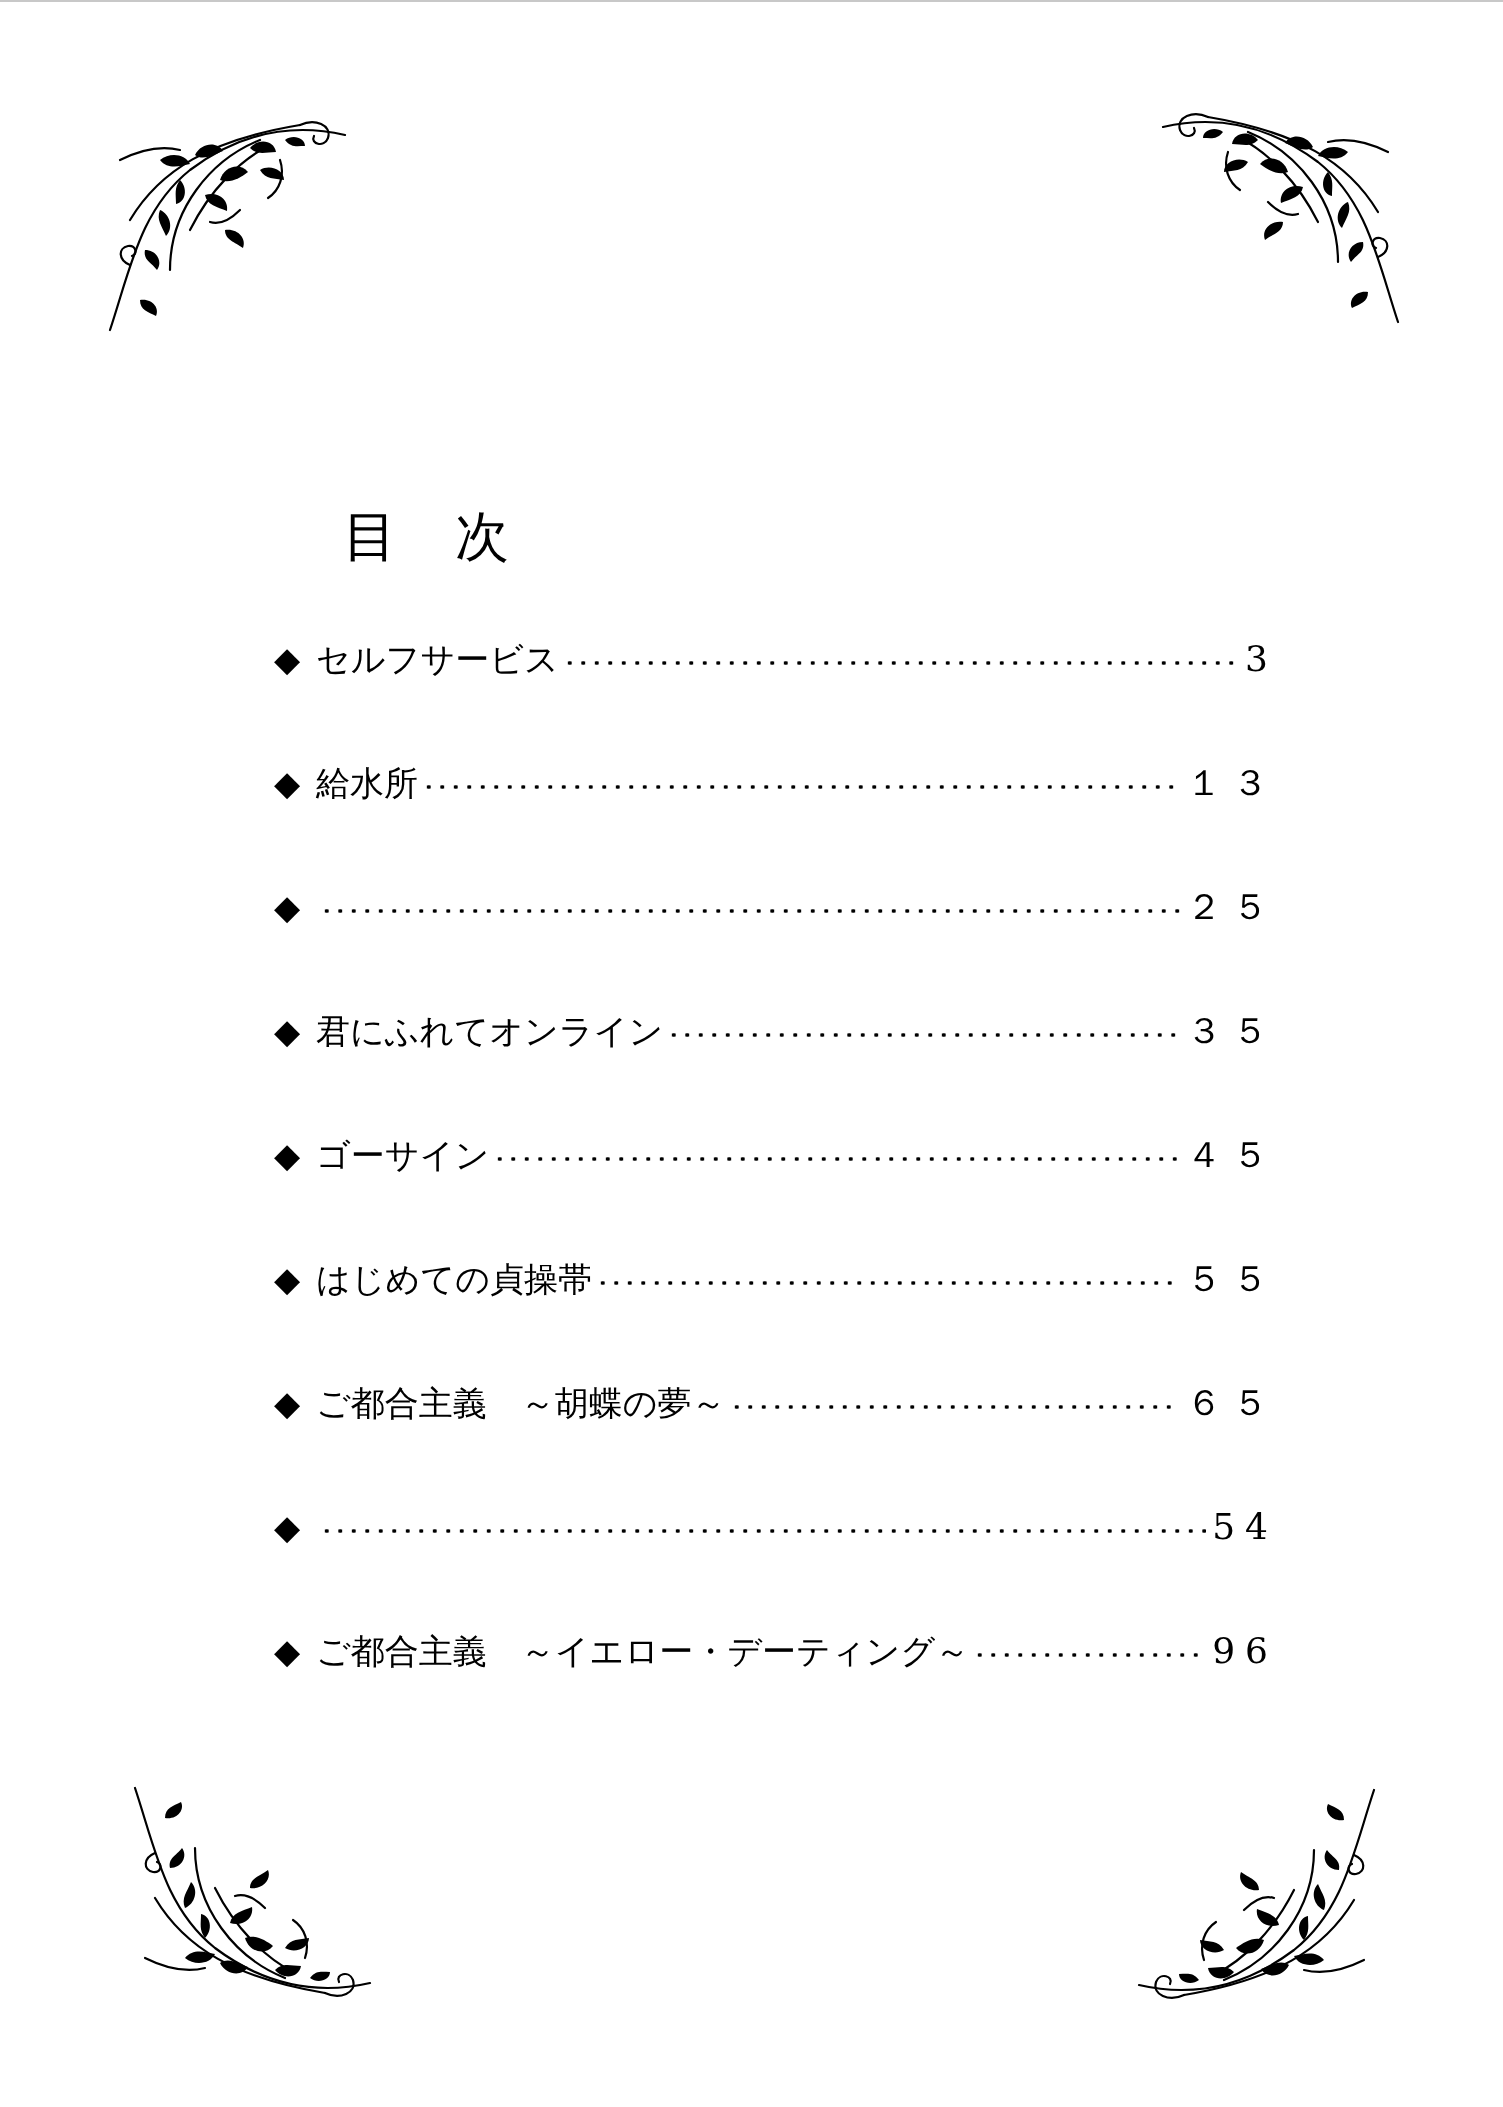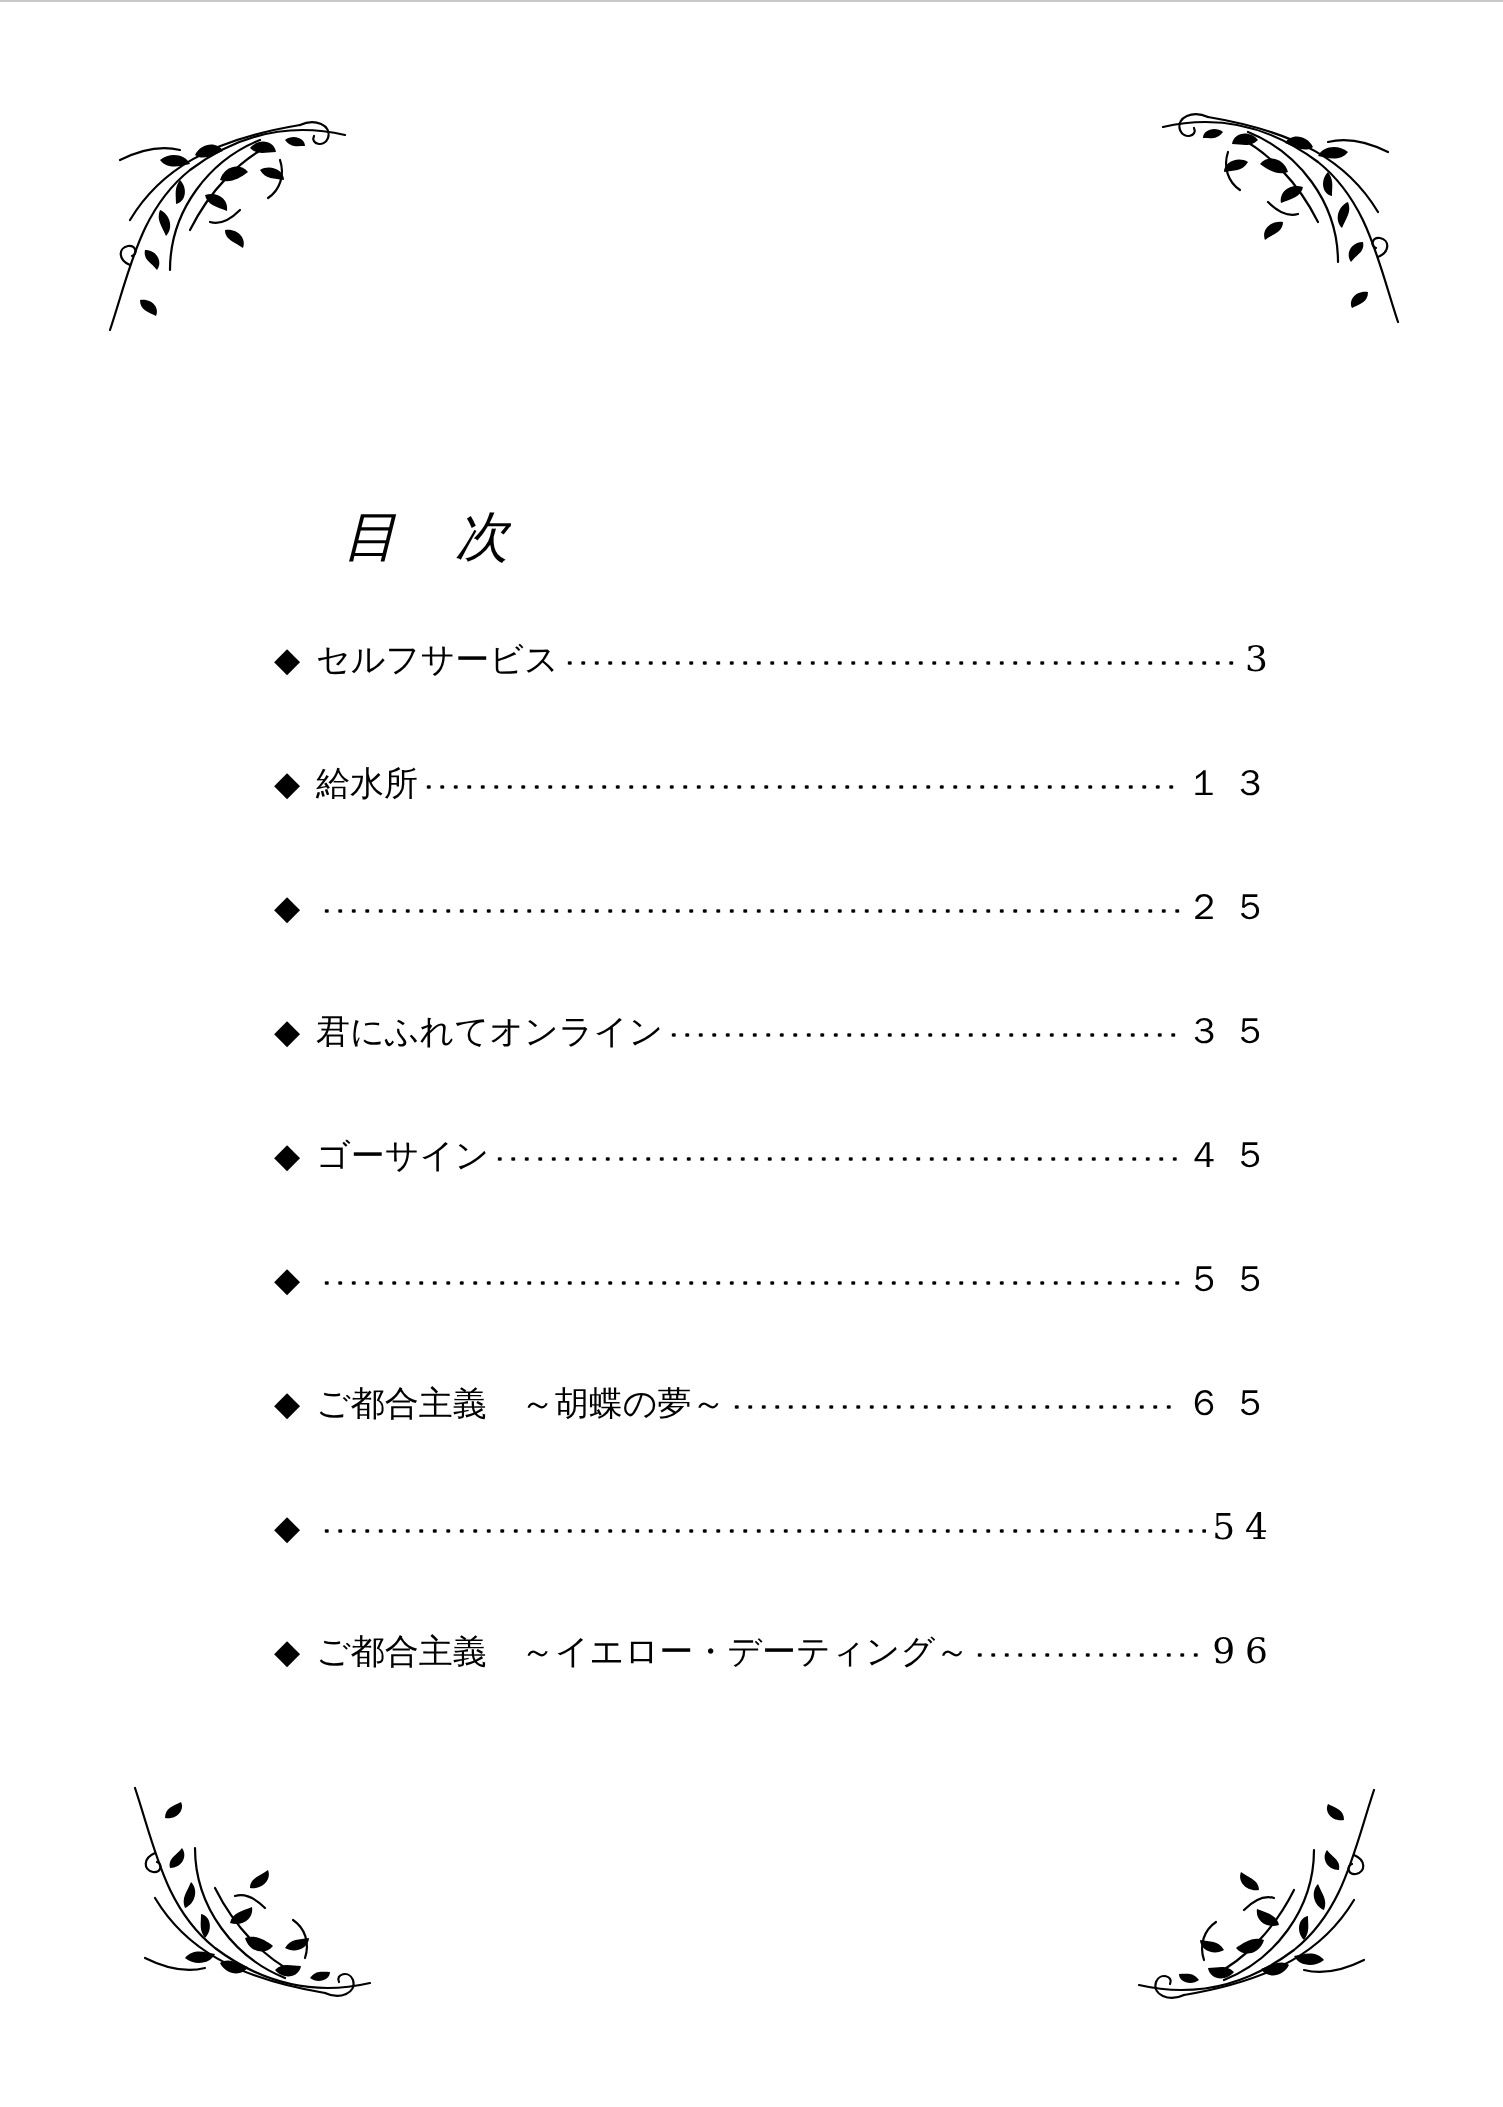--- a/index.html
+++ b/index.html
@@ -34,21 +34,20 @@
 
     .toc-title {
       position: absolute;
       left: 343px;
       top: 466px;
       font-size: 54px;
       line-height: 70px;
       letter-spacing: 2px;
       white-space: pre;
       font-weight: normal;
-      font-style: italic;
     }
     .toc-list {
       position: absolute;
       left: 274px;
       top: 634px;
       width: 994px;
       margin: 0;
       padding: 0;
       list-style: none;
     }
@@ -243,20 +242,21 @@
     <span class="toc-page">３５</span>
   </li>
   <li class="toc-entry">
     <span class="toc-bullet">◆</span>
     <span class="toc-label">ゴーサイン</span>
     <span class="toc-leader"></span>
     <span class="toc-page">４５</span>
   </li>
   <li class="toc-entry">
     <span class="toc-bullet">◆</span>
+    <span class="toc-label">はじめての貞操帯</span>
     <span class="toc-leader"></span>
     <span class="toc-page">５５</span>
   </li>
   <li class="toc-entry">
     <span class="toc-bullet">◆</span>
     <span class="toc-label">ご都合主義　～胡蝶の夢～</span>
     <span class="toc-leader"></span>
     <span class="toc-page">６５</span>
   </li>
   <li class="toc-entry">

